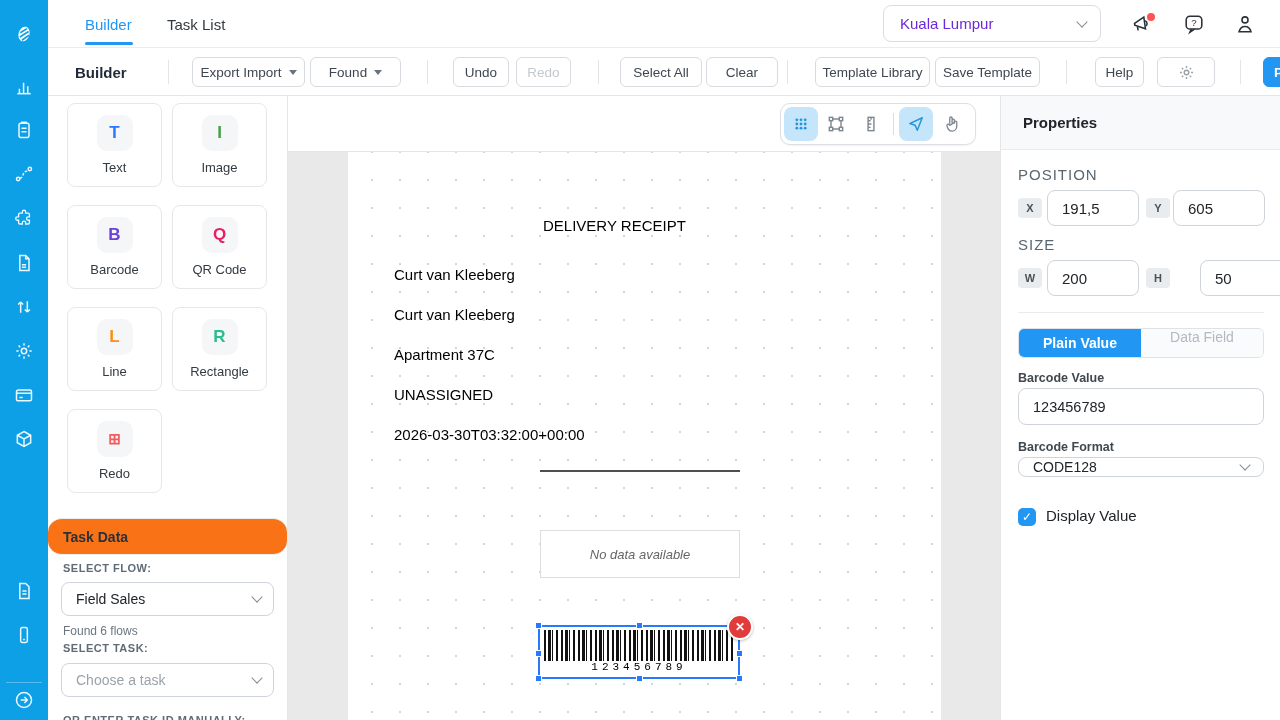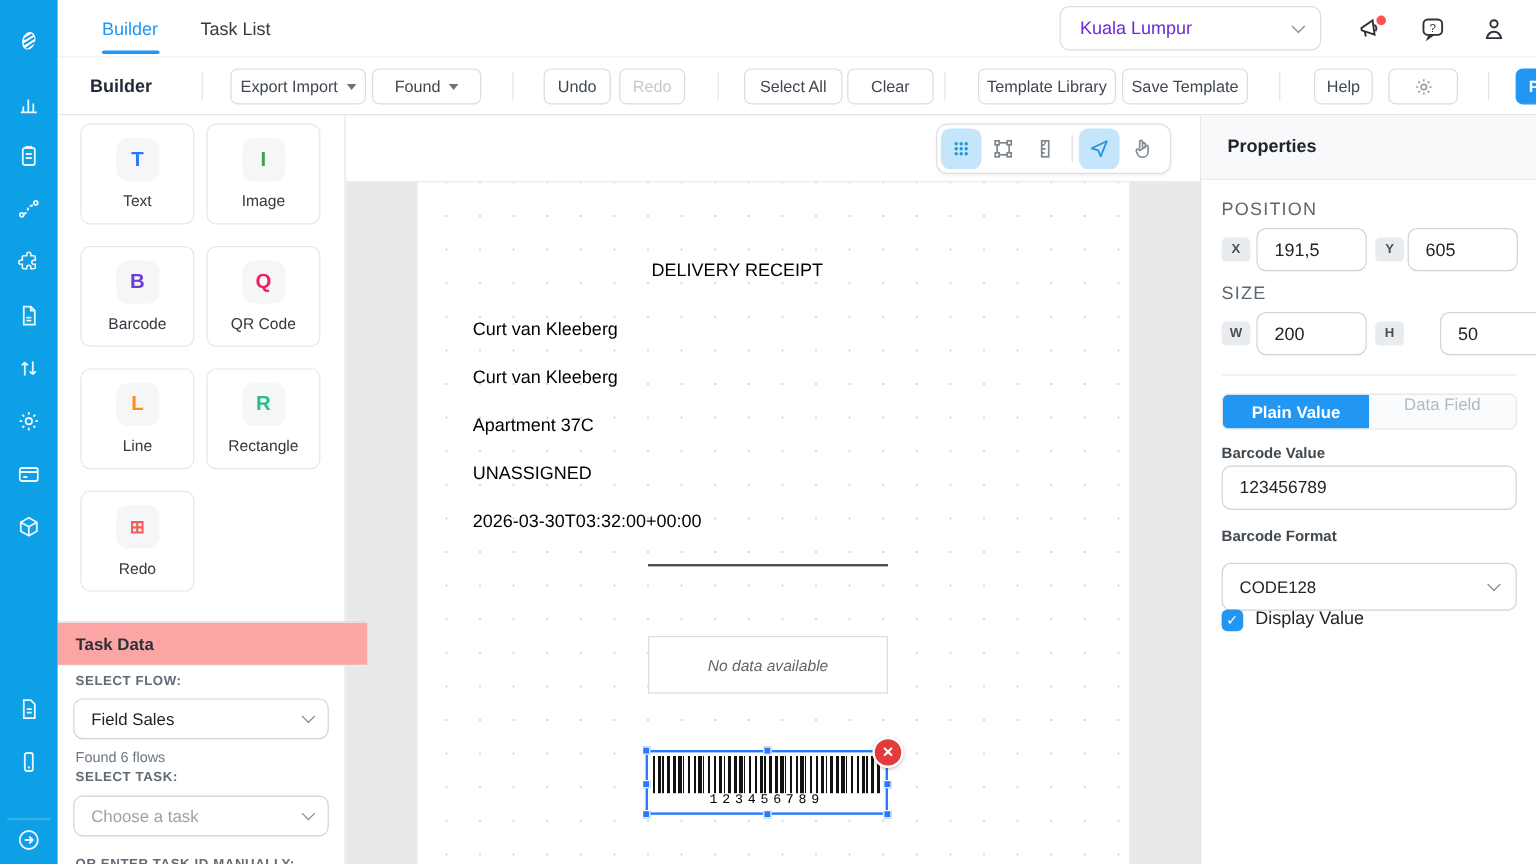--- a/index.html
+++ b/index.html
@@ -31,21 +31,21 @@
   .btn { position:absolute; top:9px; height:30px; border:1px solid #d8dce0; border-radius:6px; background:#fff; display:flex; align-items:center; justify-content:center; gap:7px; font-size:13.5px; color:#3f4750; cursor:pointer; white-space:nowrap; }
   .btn-disabled { color:#c3c9cf; cursor:default; }
   .caret { width:0; height:0; border-left:4px solid transparent; border-right:4px solid transparent; border-top:5px solid #6b7280; }
   .btn-primary { background:#2196f3; border-color:#2196f3; color:#fff; font-weight:bold; justify-content:flex-start; padding-left:10px; overflow:hidden; }
 
   
   .left-panel { left:48px; top:96px; width:240px; height:624px; background:#fff; border-right:1px solid #e6e6e6; z-index:10; }
   .tool-card { position:absolute; width:95px; height:84px; border:1px solid #e5e7ea; border-radius:8px; background:#fff; display:flex; flex-direction:column; align-items:center; justify-content:center; gap:9px; cursor:pointer; }
   .tool-tile { width:36px; height:36px; border-radius:10px; background:#f5f6f7; display:flex; align-items:center; justify-content:center; font-size:17px; font-weight:bold; }
   .tool-label { font-size:13px; color:#333a41; }
-  .td-header { position:absolute; left:0; top:422px; width:258px; height:37px; background:#fca5a5; border-top:1px solid #eceef0; border-bottom:1px solid #eceef0; display:flex; align-items:center; padding-left:15px; font-size:14px; font-weight:bold; color:#2b3138; }
+  .td-header { position:absolute; left:0; top:422px; width:239px; height:37px; background:#f97316; border-top:1px solid #eceef0; border-bottom:1px solid #eceef0; display:flex; align-items:center; padding-left:15px; font-size:14px; font-weight:bold; color:#2b3138;border-radius:14px; }
   .small-label { position:absolute; left:15px; font-size:11px; font-weight:bold; letter-spacing:.5px; color:#5f6b76; }
   .select-box { position:absolute; left:13px; width:213px; height:34px; border:1px solid #ced4da; border-radius:8px; background:#fff; display:flex; align-items:center; justify-content:space-between; padding:0 12px 0 14px; font-size:14px; color:#212529; cursor:pointer; }
   .placeholder { color:#9aa3ab; }
   .chev { width:8px; height:8px; border-right:1.6px solid #848d95; border-bottom:1.6px solid #848d95; transform:rotate(45deg); margin-top:-4px; flex:none; }
   .hint { position:absolute; left:15px; font-size:12px; color:#6b7680; }
 
   
   .canvas { left:288px; top:96px; width:712px; height:624px; background:#e9e9e9; }
   .canvas-header { position:absolute; left:0; top:0; width:712px; height:56px; background:#fff; border-bottom:1px solid #e6e6e6; }
   .canvas-title { position:absolute; left:36px; top:0; height:56px; display:flex; align-items:center; font-size:17px; font-weight:bold; color:#5f6672; }
@@ -74,21 +74,21 @@
   .rp-header { position:absolute; left:0; top:0; width:279px; height:54px; background:#f8f9fa; border-bottom:1px solid #e9ecef; display:flex; align-items:center; padding-left:22px; font-size:15px; font-weight:bold; color:#212529; }
   .sec-label { position:absolute; left:17px; font-size:15px; color:#5b6770; letter-spacing:1px; }
   .axis-badge { position:absolute; width:24px; height:20px; background:#e9ecef; border-radius:4px; display:flex; align-items:center; justify-content:center; font-size:11px; font-weight:bold; color:#495057; }
   .num-input { position:absolute; width:92px; height:36px; border:1px solid #ced4da; border-radius:8px; font-size:15px; color:#212529; padding-left:14px; font-family:"Liberation Sans", sans-serif; outline:none; }
   .rp-divider { position:absolute; left:17px; width:246px; height:1px; background:#e9ecef; }
   .seg { position:absolute; left:17px; top:232px; width:246px; height:30px; display:flex; border-radius:6px; overflow:hidden; border:1px solid #dfe3e7; }
   .seg-left { width:123px; height:100%; background:#2196f3; color:#fff; font-weight:bold; font-size:14px; display:flex; align-items:center; justify-content:center; cursor:pointer; }
   .seg-right { width:123px; height:100%; background:#fafbfc; color:#b3b9c0; font-size:14px; display:flex; align-items:flex-start; justify-content:center; cursor:pointer; }
   .fld-label { position:absolute; left:17px; font-size:12.5px; font-weight:bold; color:#40484f; }
   .txt-input { position:absolute; left:17px; width:246px; height:37px; border:1px solid #ced4da; border-radius:8px; font-size:14.5px; color:#212529; padding-left:14px; font-family:"Liberation Sans", sans-serif; outline:none; }
-  .rp-select { position:absolute; left:17px; width:246px; height:40px; border:1px solid #ced4da; border-radius:8px; display:flex; align-items:center; justify-content:space-between; padding:0 14px; font-size:14px; color:#212529; cursor:pointer;margin-top:12px; }
+  .rp-select { position:absolute; left:17px; width:246px; height:20px; border:1px solid #ced4da; border-radius:8px; display:flex; align-items:center; justify-content:space-between; padding:0 14px; font-size:14px; color:#212529; cursor:pointer; }
   .checkbox { position:absolute; left:17px; top:412px; width:18px; height:18px; background:#2196f3; border-radius:5px; color:#fff; font-size:12px; display:flex; align-items:center; justify-content:center; cursor:pointer; }
   .chk-label { position:absolute; left:45px; top:411px; font-size:15px; color:#212529; }
 </style>
 </head>
 <body>
 
 <div class="abs sidebar">
   <span class="sb-ic" style="top:24px">
     <svg viewBox="0 0 24 24">
         <ellipse cx="12" cy="12" rx="6.5" ry="9" fill="#fff" transform="rotate(18 12 12)"></ellipse>

